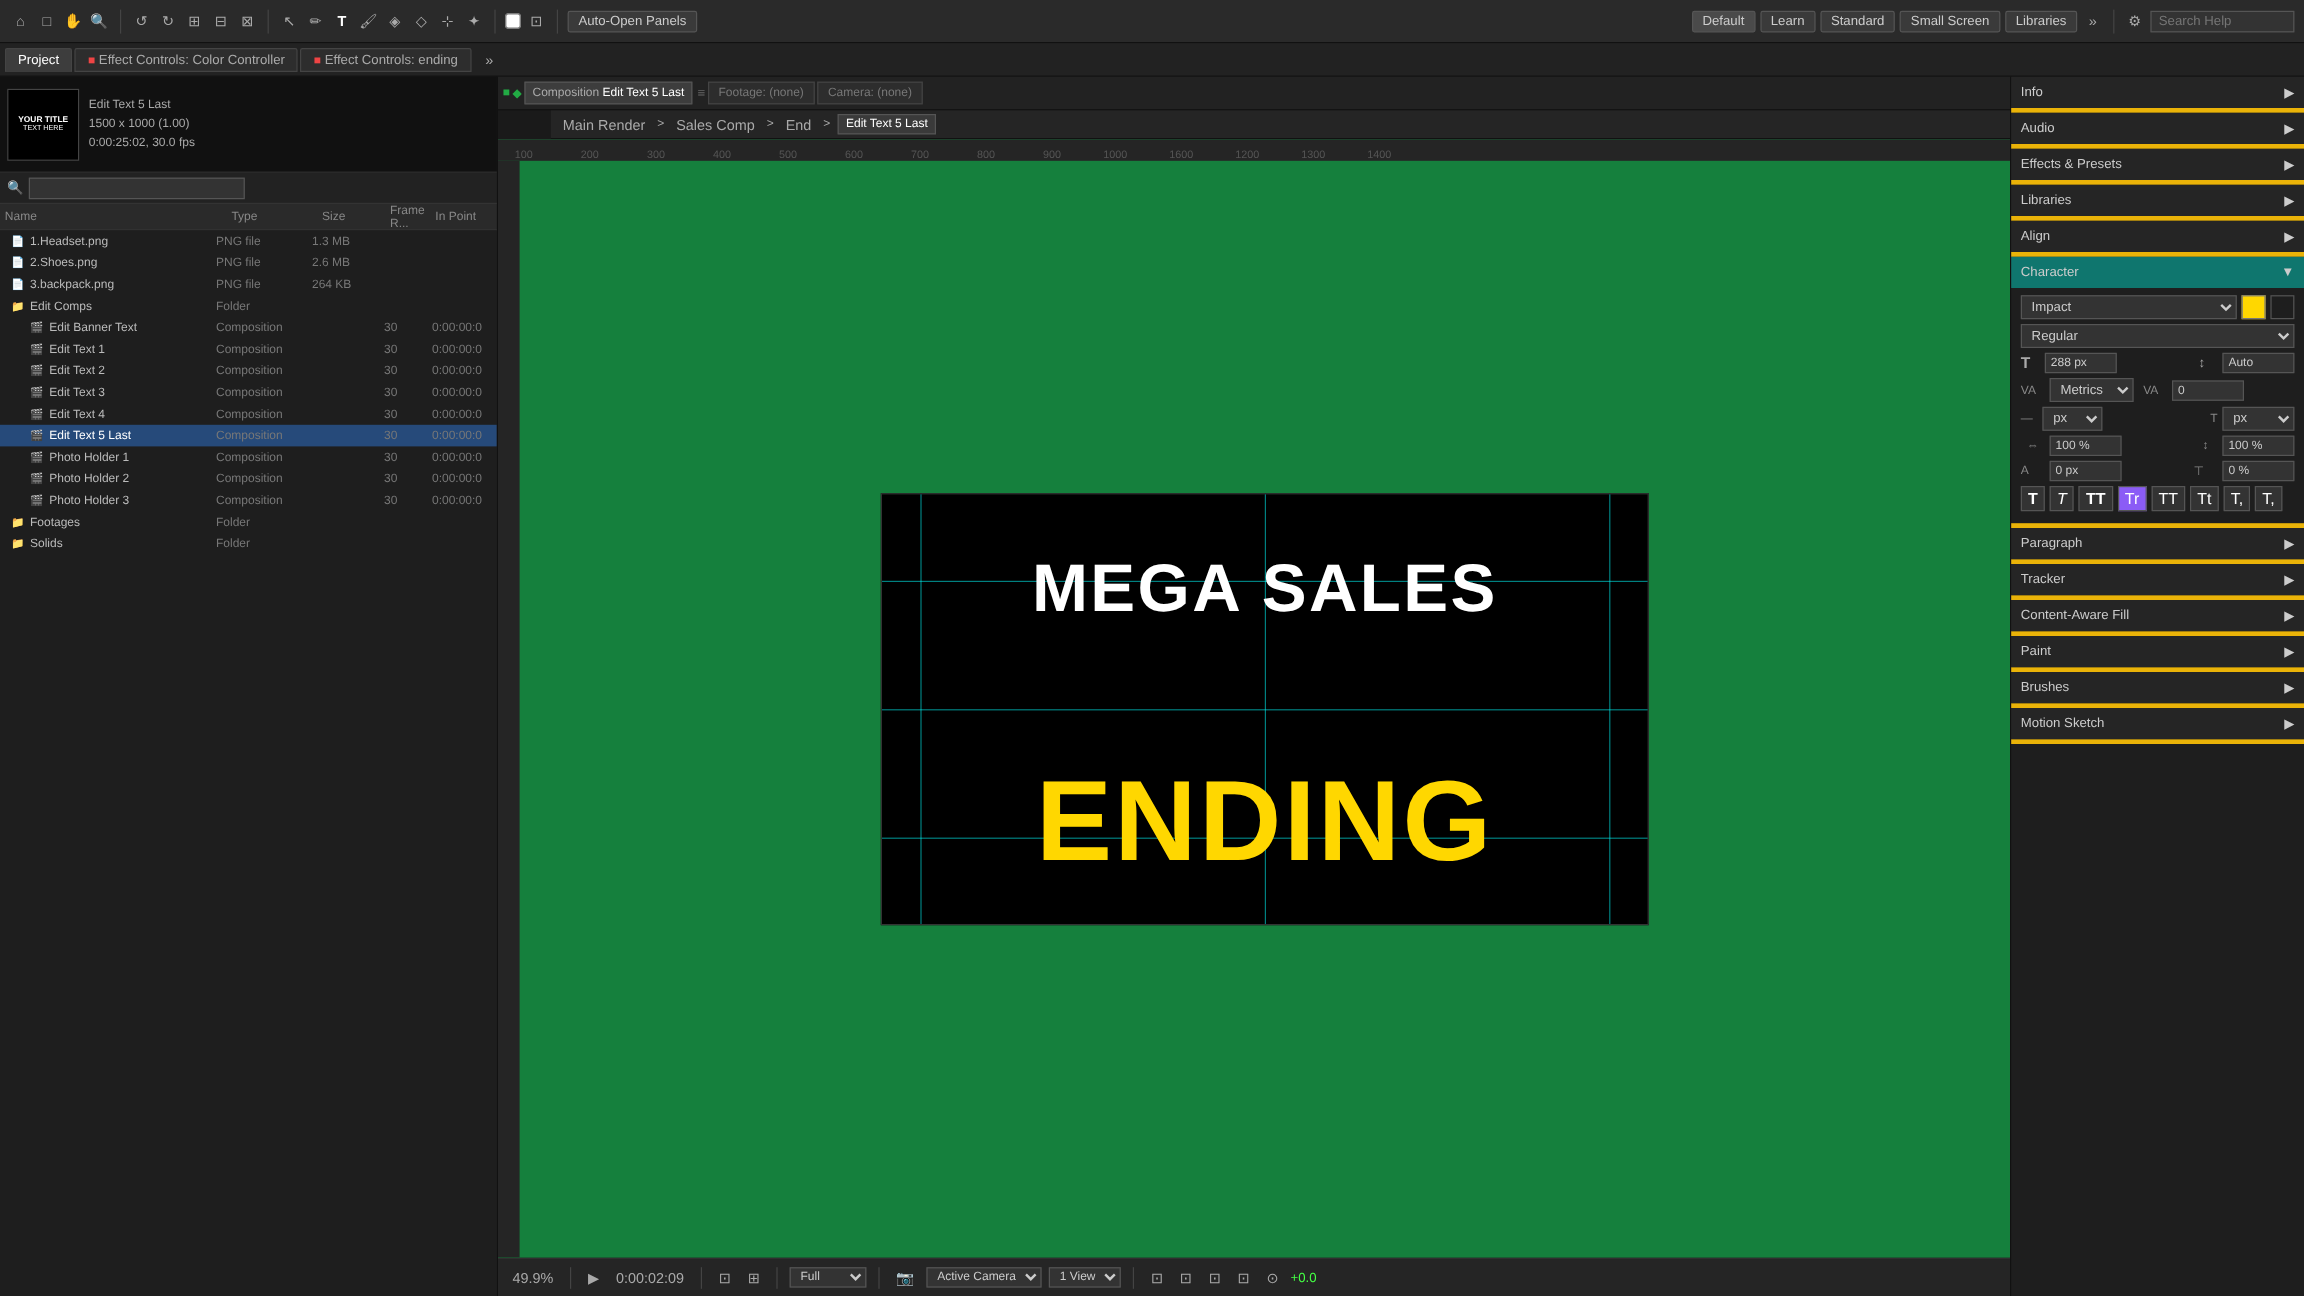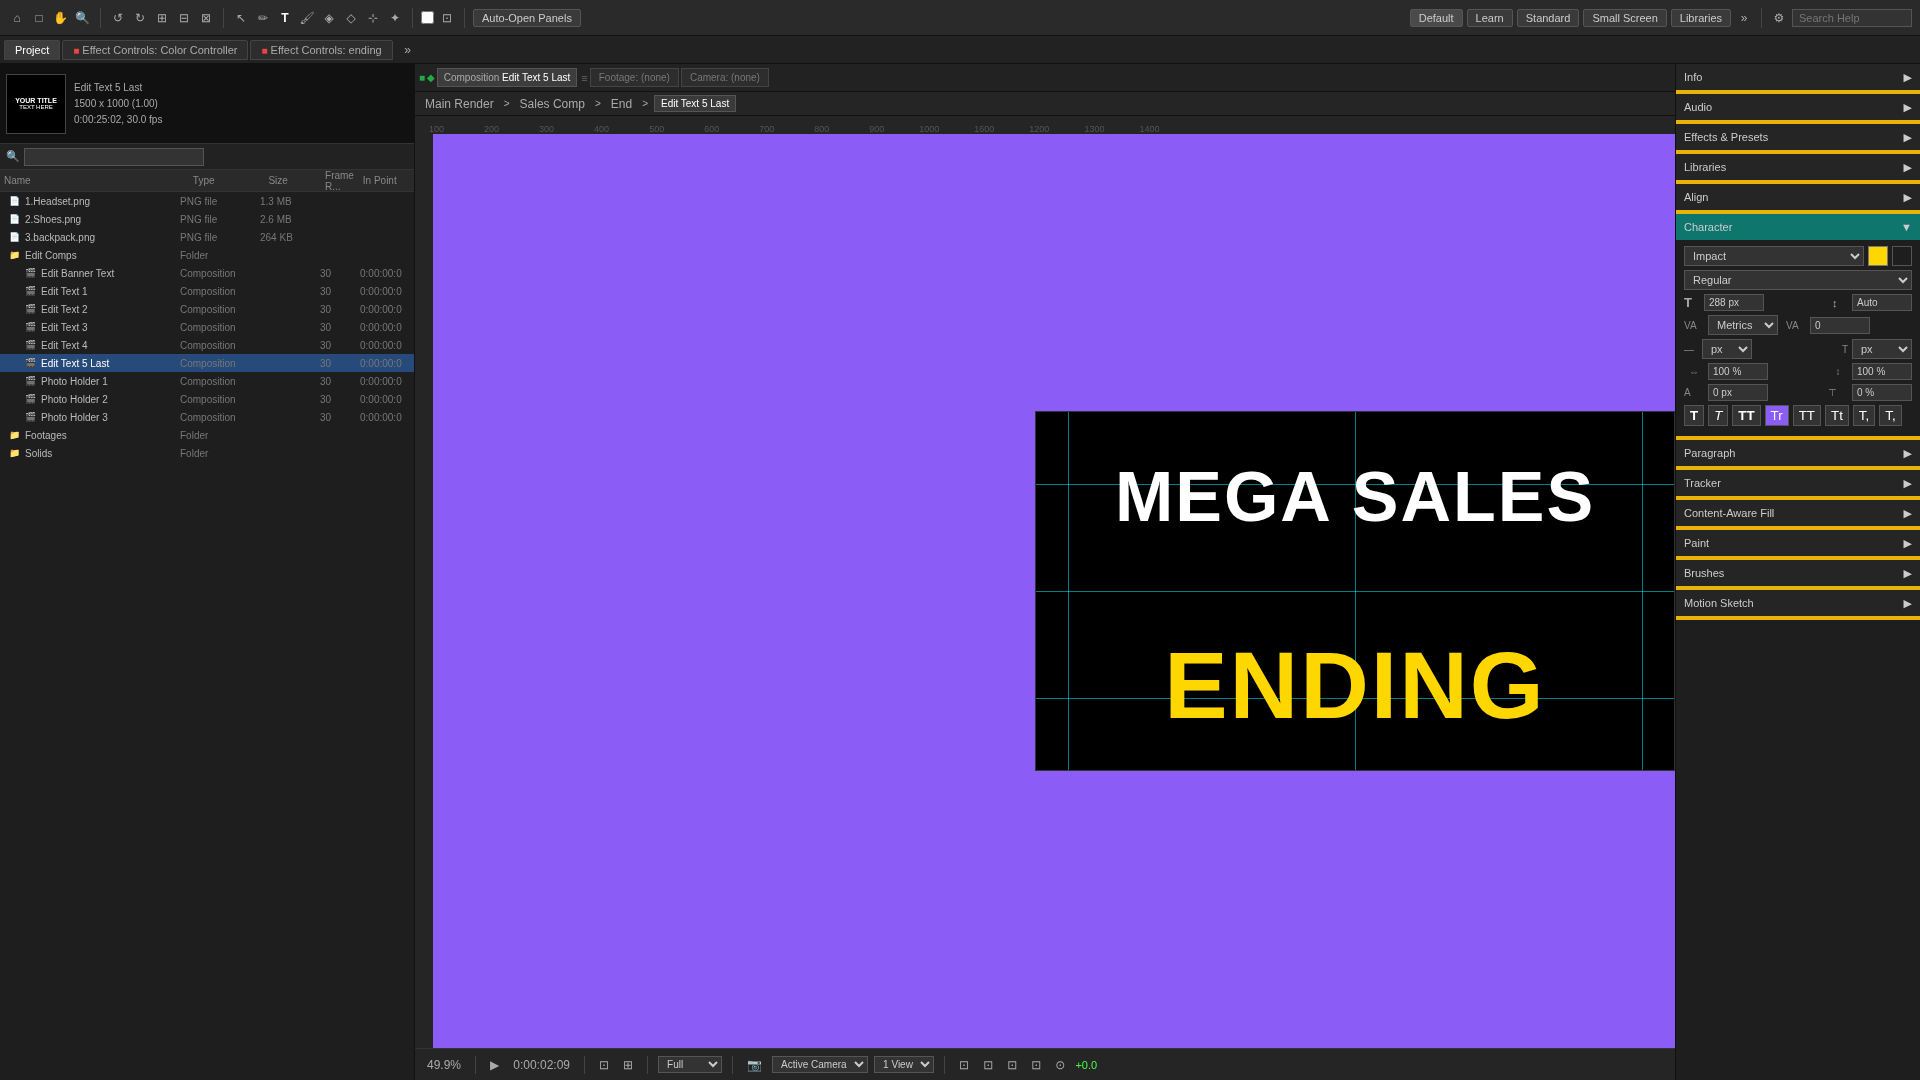--- a/index.html
+++ b/index.html
@@ -148,29 +148,30 @@
     #comp-viewer-header {
       height: 24px;
       background: #252525;
       border-bottom: 1px solid #111;
       display: flex;
       align-items: center;
       padding: 0 6px;
       gap: 6px;
       font-size: 10px;
       color: #aaa;
+      margin-left: 44px;
     }
 
     
     #comp-viewer {
       flex: 1;
-      background: #8b5cf6;
-      display: flex;
-      align-items: center;
-      justify-content: flex-end;
+      background: #15803d;
+      display: flex;
+      align-items: center;
+      justify-content: center;
       position: relative;
       overflow: hidden;
     }
     #comp-canvas {
       width: 640px;
       height: 360px;
       background: #000;
       position: relative;
       border: 1px solid #333;
     }
@@ -185,21 +186,21 @@
       top: 0; bottom: 0;
       width: 1px;
       background: rgba(0,255,255,0.5);
     }
     #mega-sales-text {
       position: absolute;
       top: 50px;
       left: 0; right: 0;
       text-align: center;
       font-family: Impact, 'Arial Black', sans-serif;
-      font-size: 70px;
+      font-size: 56px;
       color: #fff;
       font-weight: 900;
       letter-spacing: 2px;
       line-height: 1;
     }
     #ending-text {
       position: absolute;
       bottom: 30px;
       left: 0; right: 0;
       text-align: center;

